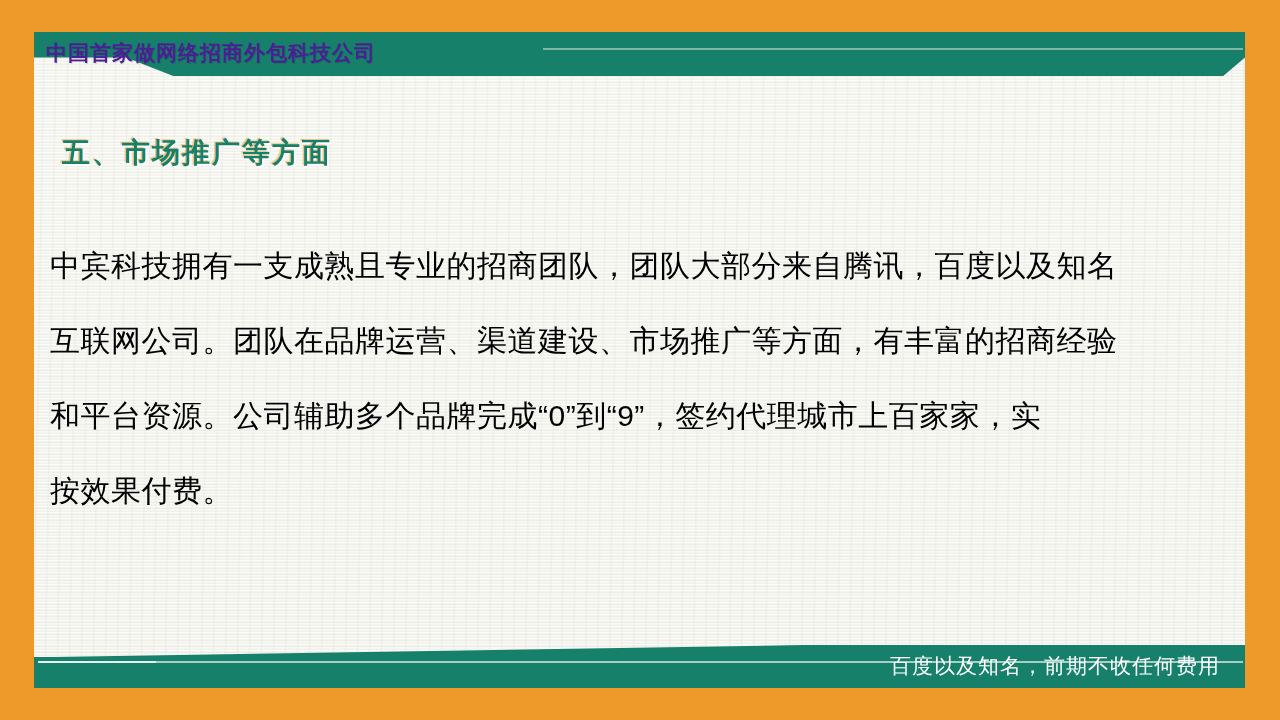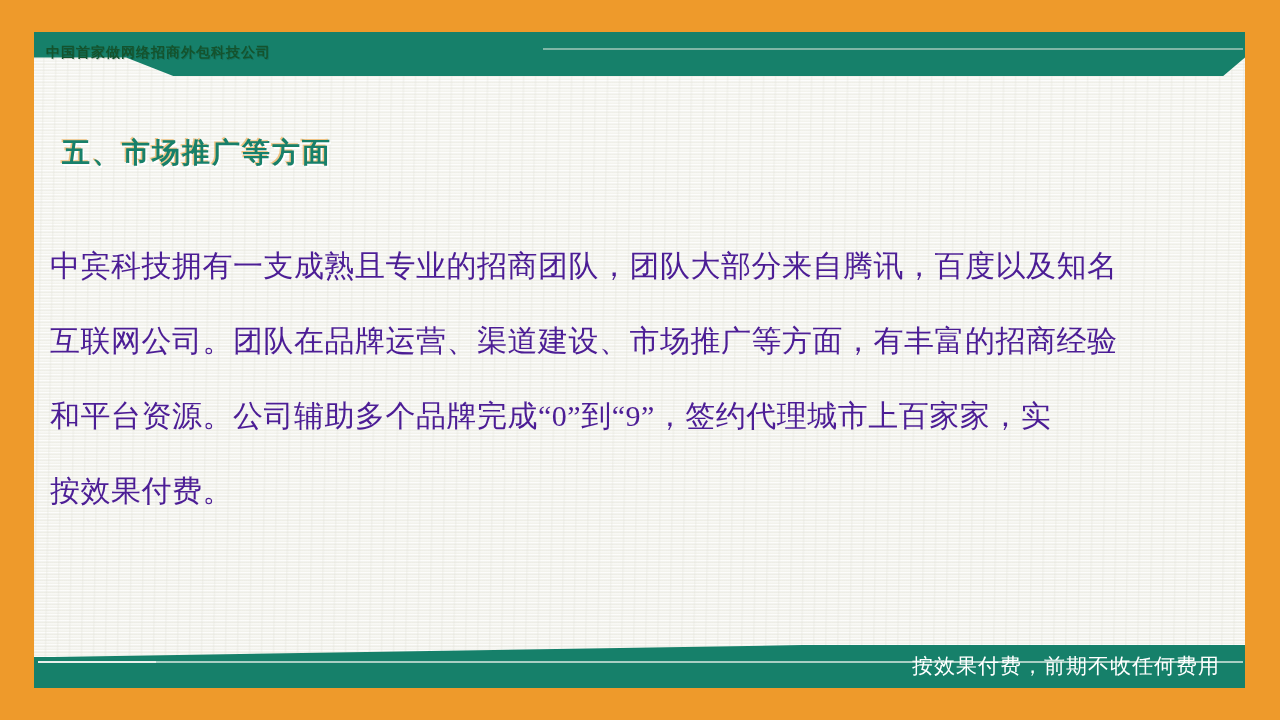--- a/index.html
+++ b/index.html
@@ -82,24 +82,24 @@
     background: #7fb6a6;
     z-index: 4;
   }
   .header-title {
     position: absolute;
     left: 46px;
     top: 34px;
     height: 38px;
     display: flex;
     align-items: center;
-    font-size: 14px;
+    font-size: 21px;
     font-weight: bold;
     letter-spacing: 1px;
-    color: #14532d;
+    color: #4c1d95;
     text-shadow: 1px 1px 0 rgba(0,0,0,0.12);
     white-space: nowrap;
     z-index: 5;
   }
 
   
   .section-title {
     position: absolute;
     left: 62px;
     top: 134px;
@@ -116,24 +116,24 @@
 
   
   .body-text {
     position: absolute;
     left: 50px;
     top: 228px;
     width: 1135px;
     z-index: 5;
   }
   .body-line {
-    font-family: Liberation Serif, serif;
+    font-family: Liberation Sans, sans-serif;
     font-size: 30px;
     line-height: 75px;
-    color: #4c1d95;
+    color: #000000;
     letter-spacing: 0.5px;
     white-space: nowrap;
   }
 
   
   .footer-band {
     position: absolute;
     left: 34px;
     top: 645px;
     width: 1211px;
@@ -199,15 +199,15 @@
   <div class="body-text">
     <div class="body-line">中宾科技拥有一支成熟且专业的招商团队，团队大部分来自腾讯，百度以及知名</div>
     <div class="body-line">互联网公司。团队在品牌运营、渠道建设、市场推广等方面，有丰富的招商经验</div>
     <div class="body-line">和平台资源。公司辅助多个品牌完成“0”到“9”，签约代理城市上百家家，实</div>
     <div class="body-line">按效果付费。</div>
   </div>
 
   <div class="footer-band"></div>
   <div class="footer-rule"></div>
   <div class="footer-rule-short"></div>
-  <div class="footer-text">按效果付费，前期不收任何费用</div>
+  <div class="footer-text">百度以及知名，前期不收任何费用</div>
 
 </div>
 
 </body></html>

